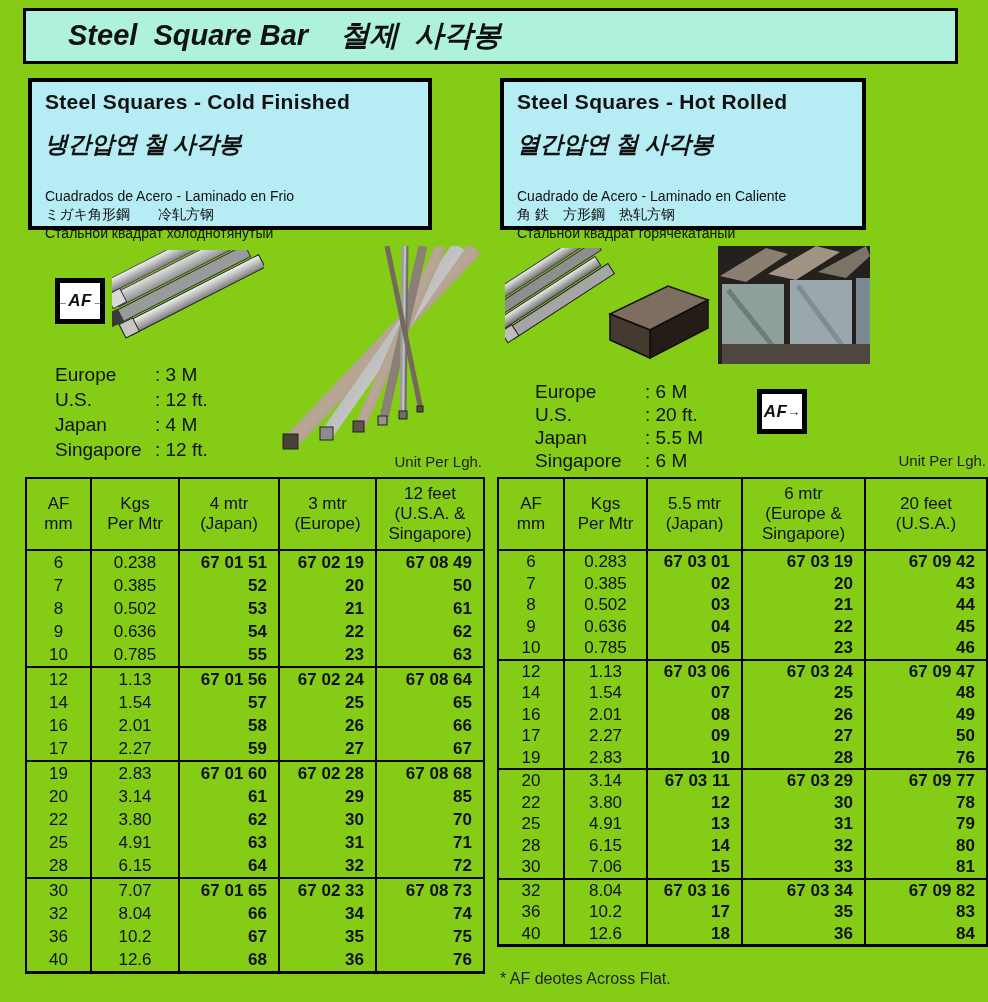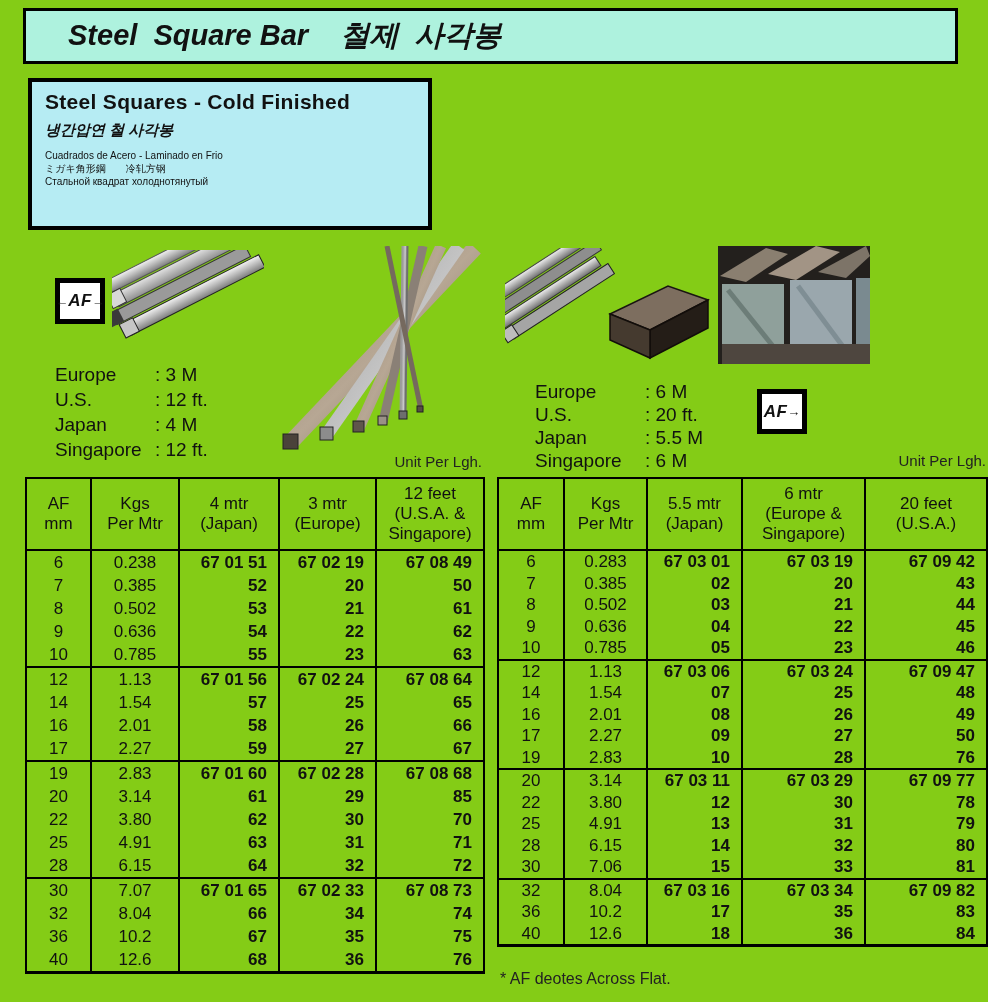--- a/index.html
+++ b/index.html
@@ -10,22 +10,22 @@
   
   .title-bar{left:23px;top:8px;width:929px;height:50px;background:var(--title-bg);
              border:3px solid #000;display:flex;align-items:center;}
   .title-bar .t{font-size:29px;font-weight:bold;font-style:italic;padding-left:42px;white-space:pre;}
 
   
   .panel{background:var(--panel-bg);border:4px solid #000;padding:8px 13px 6px 13px;box-sizing:border-box;}
   .panel-left{left:28px;top:78px;width:404px;height:152px;}
   .panel-right{left:500px;top:78px;width:366px;height:152px;}
   .panel .h-en{font-size:21px;font-weight:bold;letter-spacing:.3px;}
-  .panel .h-ko{font-size:15px;font-weight:bold;font-style:italic;margin-top:7px;}
-  .panel .subs{margin-top:9px;font-size:10px;line-height:1.32;}
+  .panel .h-ko{font-size:23px;font-weight:bold;font-style:italic;margin-top:15px;}
+  .panel .subs{margin-top:27px;font-size:14px;line-height:1.32;}
 
   
   .af-box{border:5px solid #000;background:#fff;display:flex;align-items:center;justify-content:center;
           box-sizing:border-box;}
   .af-box .aflabel{font-weight:bold;font-style:italic;font-size:17px;letter-spacing:.5px;}
   .af-box .afarrow{font-size:13px;line-height:1;}
 
   
   .len-list{display:grid;grid-template-columns:var(--regw) auto;font-size:19px;}
   .len-list .r{line-height:var(--lh);}
@@ -62,20 +62,29 @@
   <div class="abs panel panel-left">
     <div class="h-en">Steel Squares - Cold Finished</div>
     <div class="h-ko">냉간압연  철  사각봉</div>
     <div class="subs">
       <div>Cuadrados de Acero - Laminado en Frio</div>
       <div>ミガキ角形鋼　　冷轧方钢</div>
       <div>Стальной квадрат холоднотянутый</div>
     </div>
   </div>
 
+  <div class="abs panel panel-right">
+    <div class="h-en">Steel Squares - Hot Rolled</div>
+    <div class="h-ko">열간압연  철  사각봉</div>
+    <div class="subs">
+      <div>Cuadrado de Acero - Laminado en Caliente</div>
+      <div>角 鉄　方形鋼　热轧方钢</div>
+      <div>Стальной квадрат горячекатаный</div>
+    </div>
+  </div>
 
   <div class="abs af-box" style="left:55px;top:278px;width:50px;height:46px;">
     <span class="afarrow">←</span>
       <span class="aflabel">AF</span>
       <span class="afarrow">→</span>
   </div>
 
   <div class="abs" style="left:112px;top:250px;">
     <svg width="152" height="106" viewBox="0 0 152 106">
       <defs>

